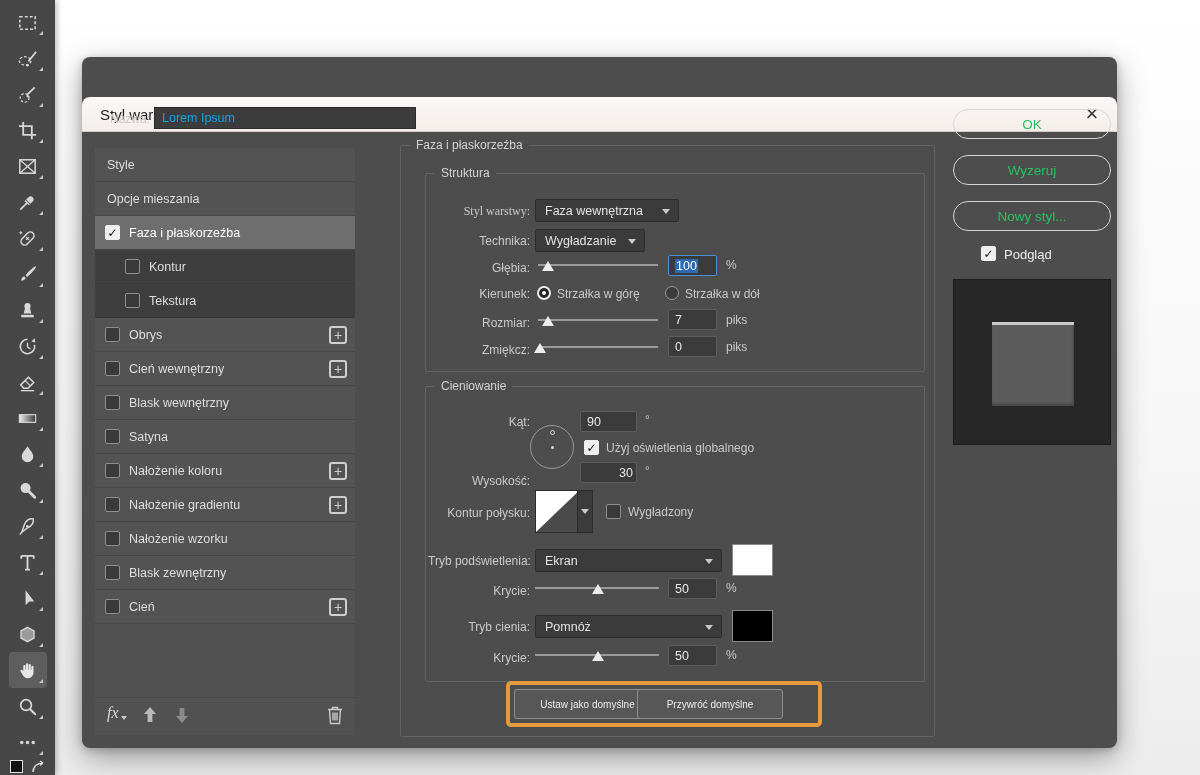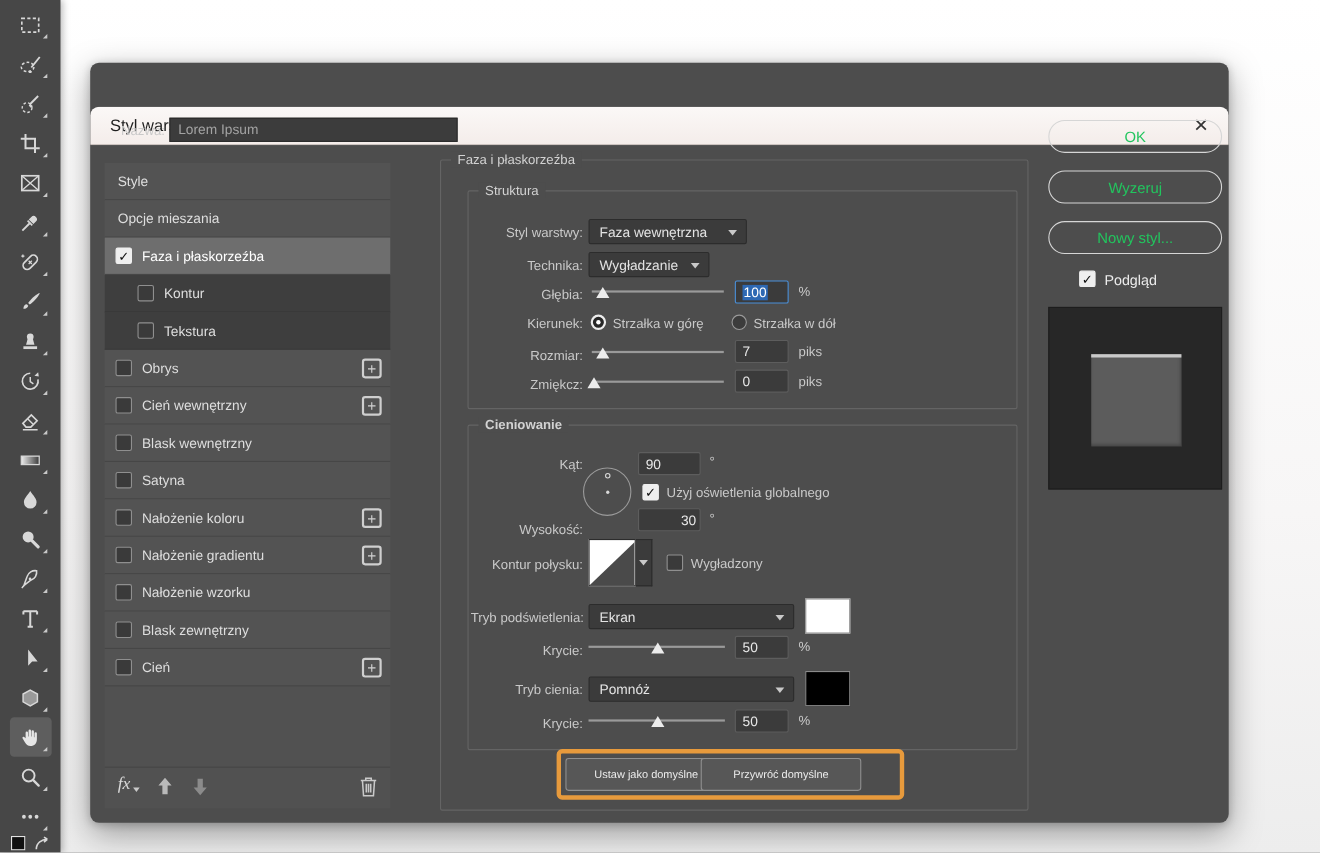--- a/index.html
+++ b/index.html
@@ -47,21 +47,21 @@
     position:absolute; right:10px; top:2px; width:30px; height:30px;
     font-size:22px; color:#333; display:flex; align-items:center; justify-content:center;
     cursor:default;
   }
 
   .lbl { position:absolute; font-size:12px; color:#c9c9c9; white-space:nowrap; }
   .rlbl { position:absolute; width:102px; text-align:right; font-size:12px; color:#c9c9c9; white-space:nowrap; }
 
   .tfield {
     position:absolute; background:#3c3c3c; border:1px solid #2a2a2a;
-    color:#a3a3a3; font-size:12.5px; font-family:"Liberation Sans",sans-serif;
+    color:#0ea5e9; font-size:12.5px; font-family:"Liberation Sans",sans-serif;
     padding:0 7px; outline:none;
   }
 
   
   .sb {
     position:absolute; left:13px; top:91px; width:260px; height:587px;
     background:#515151; overflow:hidden; font-size:12.5px;
   }
   .sbrow {
     position:relative; height:34px; display:flex; align-items:center;
@@ -431,21 +431,21 @@
   </div>
 
   <div class="gbox" style="left:318px;top:88px;width:535px;height:592px;">
     <span class="gtitle">Faza i płaskorzeźba</span>
   </div>
 
   <div class="gbox" style="left:343px;top:116px;width:500px;height:199px;">
     <span class="gtitle">Struktura</span>
   </div>
 
-  <span class="rlbl" style="left:346px;top:147px;">Styl warstwy:</span>
+  <span class="rlbl" style="left:346px;top:147px;font-family:Liberation Serif, serif;">Styl warstwy:</span>
   <div class="dd" style="left:453px;top:142px;width:144px;height:23px;">
     <span>Faza wewnętrzna</span>
       <span class="caret"></span>
   </div>
 
   <span class="rlbl" style="left:346px;top:177px;">Technika:</span>
   <div class="dd" style="left:453px;top:172px;width:110px;height:23px;">
     <span>Wygładzanie</span>
       <span class="caret"></span>
   </div>
@@ -479,21 +479,21 @@
   <span class="rlbl" style="left:346px;top:286px;">Zmiękcz:</span>
   <div class="slider" style="left:456px;top:283px;width:120px;">
     <div class="track"></div>
       <div class="thumb" style="left:2%;"></div>
   </div>
   <div class="vfield" style="left:586px;top:279px;width:49px;height:21px;">
     <span>0</span>
   </div>
   <span class="unit" style="left:644px;top:283px;">piks</span>
 
-  <div class="gbox" style="left:343px;top:329px;width:500px;height:296px;font-weight:bold;">
+  <div class="gbox" style="left:343px;top:329px;width:500px;height:296px;">
     <span class="gtitle">Cieniowanie</span>
   </div>
 
   <span class="rlbl" style="left:346px;top:358px;">Kąt:</span>
   <div class="dial" style="left:448px;top:368px;">
     <span class="mark"></span>
     <span class="ctr"></span>
   </div>
   <div class="vfield" style="left:498px;top:354px;width:57px;height:21px;">
     <span>90</span>

